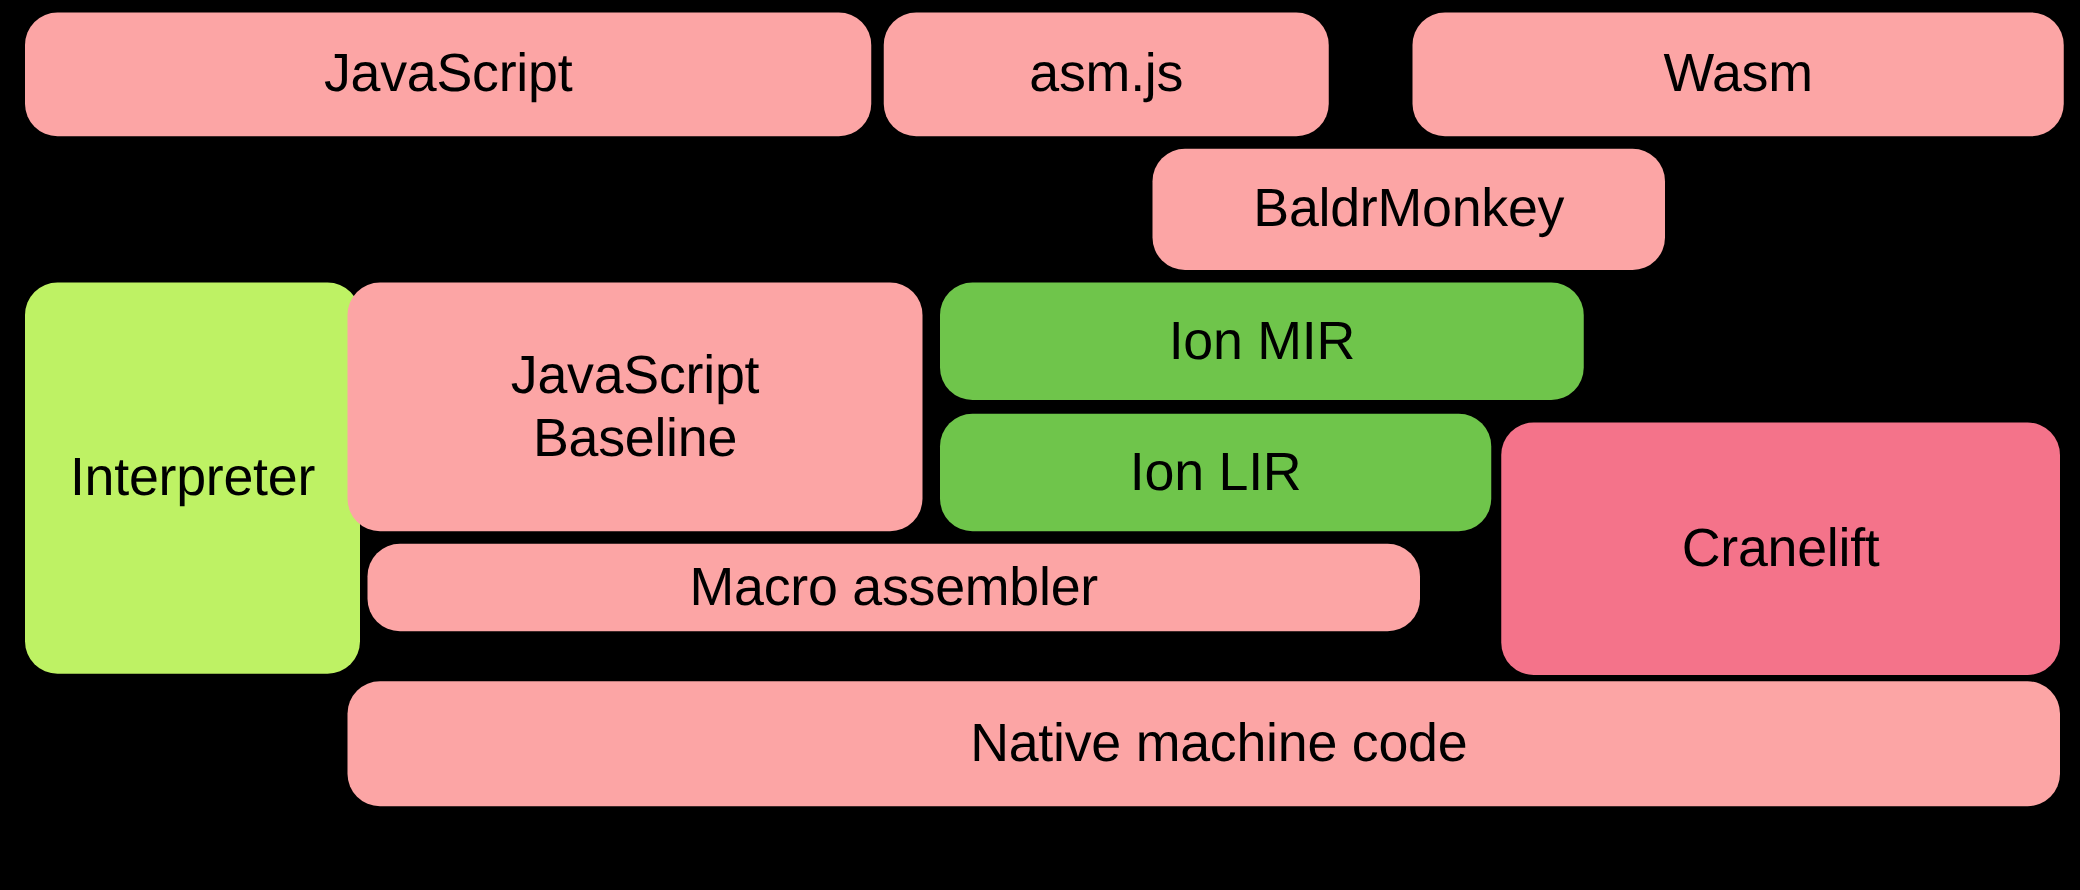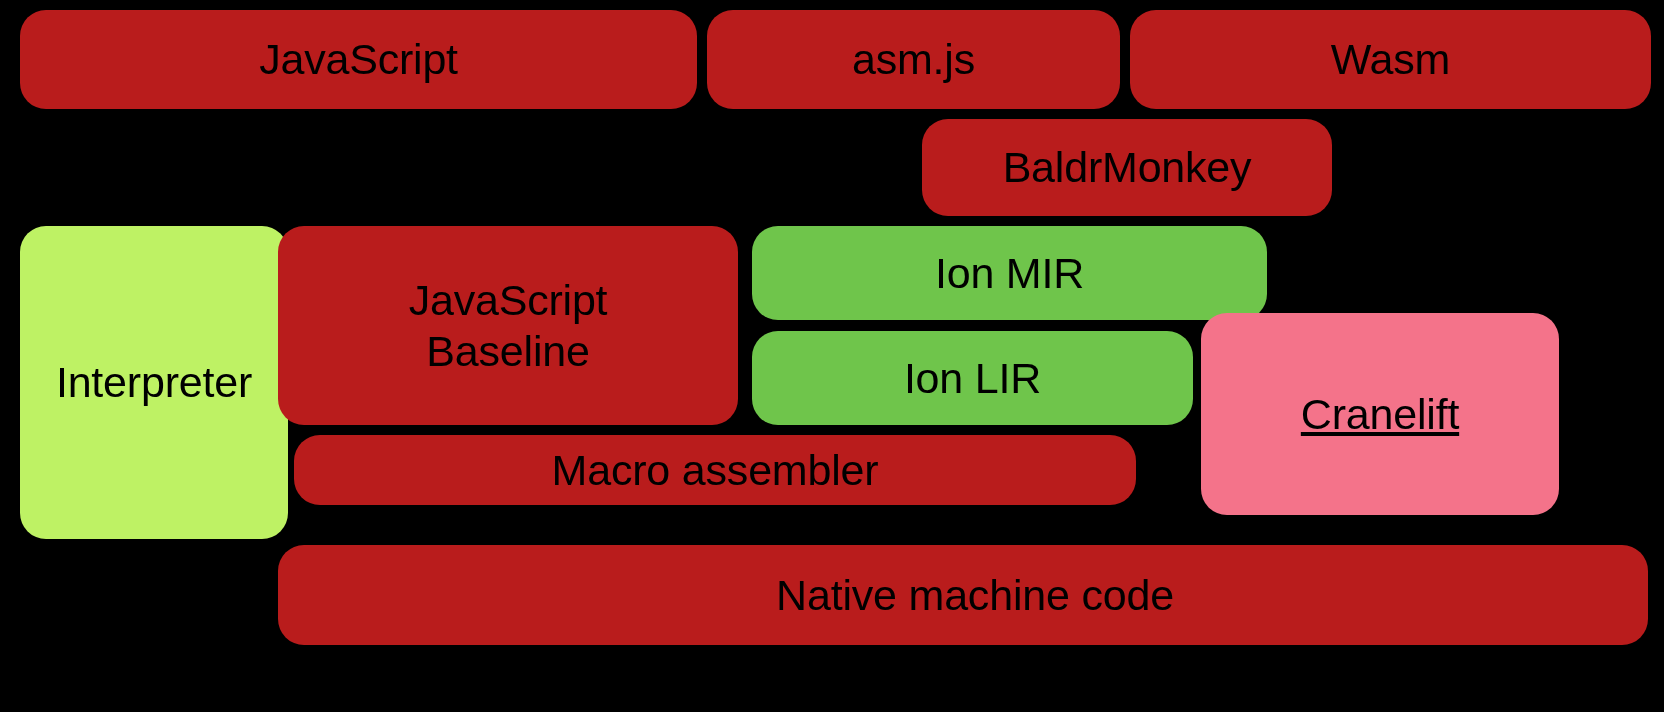--- a/index.html
+++ b/index.html
@@ -17,48 +17,48 @@
     background: #000000;
     overflow: hidden;
   }
   .node {
     position: absolute;
     display: flex;
     align-items: center;
     justify-content: center;
     text-align: center;
     border-radius: 26px;
-    background: #b91c1c;
+    background: #fca5a5;
     color: #000000;
     font-size: 43px;
     line-height: 1.17;
     letter-spacing: -0.2px;
     box-sizing: border-box;
     padding: 0 8px;
     white-space: pre-line;
     user-select: none;
   }
   .node.gray   { background: #bef264; }
   .node.green  { background: #6FC54B; }
   .node.pink   { background: #F4738A; }
 
   
   #n-javascript      { left: 20px;   top: 10px;  width: 677px; height: 99px; }
-  #n-asmjs           { left: 707px;  top: 10px;  width: 413px; height: 99px; }
+  #n-asmjs           { left: 707px;  top: 10px;  width: 356px; height: 99px; }
   #n-wasm            { left: 1130px; top: 10px;  width: 521px; height: 99px; }
   
   #n-jsbytecode      { left: 20px;   top: 119px; width: 890px; height: 97px; }
   #n-baldrmonkey     { left: 922px;  top: 119px; width: 410px; height: 97px; text-align: right; }
   
   #n-interpreter     { left: 20px;   top: 226px; width: 268px; height: 313px; }
   #n-jsbaseline      { left: 278px;  top: 226px; width: 460px; height: 199px; }
   #n-ionmir          { left: 752px;  top: 226px; width: 515px; height: 94px; }
   #n-ionlir          { left: 752px;  top: 331px; width: 441px; height: 94px; }
   #n-macroassembler  { left: 294px;  top: 435px; width: 842px; height: 70px; }
-  #n-cranelift       { left: 1201px; top: 313px; width: 358px; height: 202px; text-decoration: underline; }
+  #n-cranelift       { left: 1201px; top: 338px; width: 447px; height: 202px; }
   
   #n-nativecode      { left: 278px;  top: 545px; width: 1370px; height: 100px; padding-left: 32px; }
 </style>
 </head>
 <body>
 
 <div id="stage">
 
   <div class="node" id="n-javascript">JavaScript</div>
 

